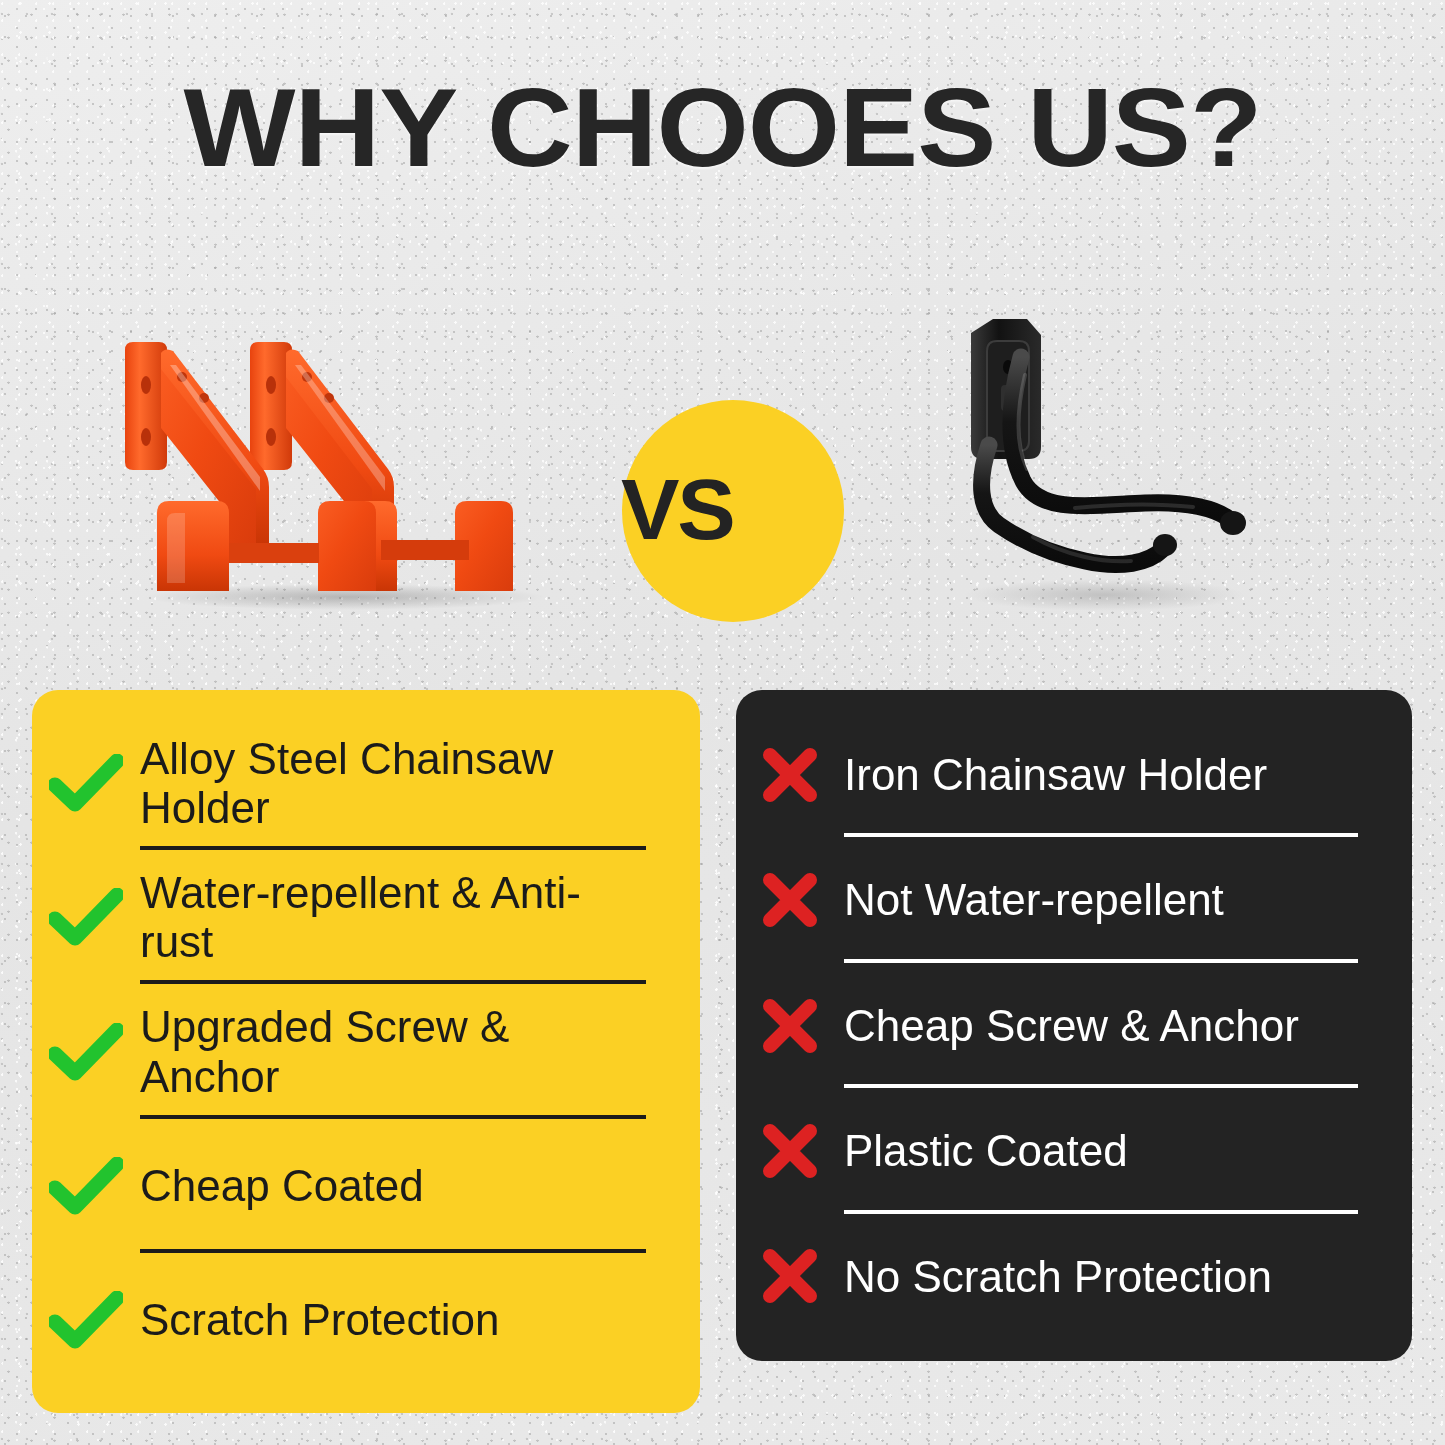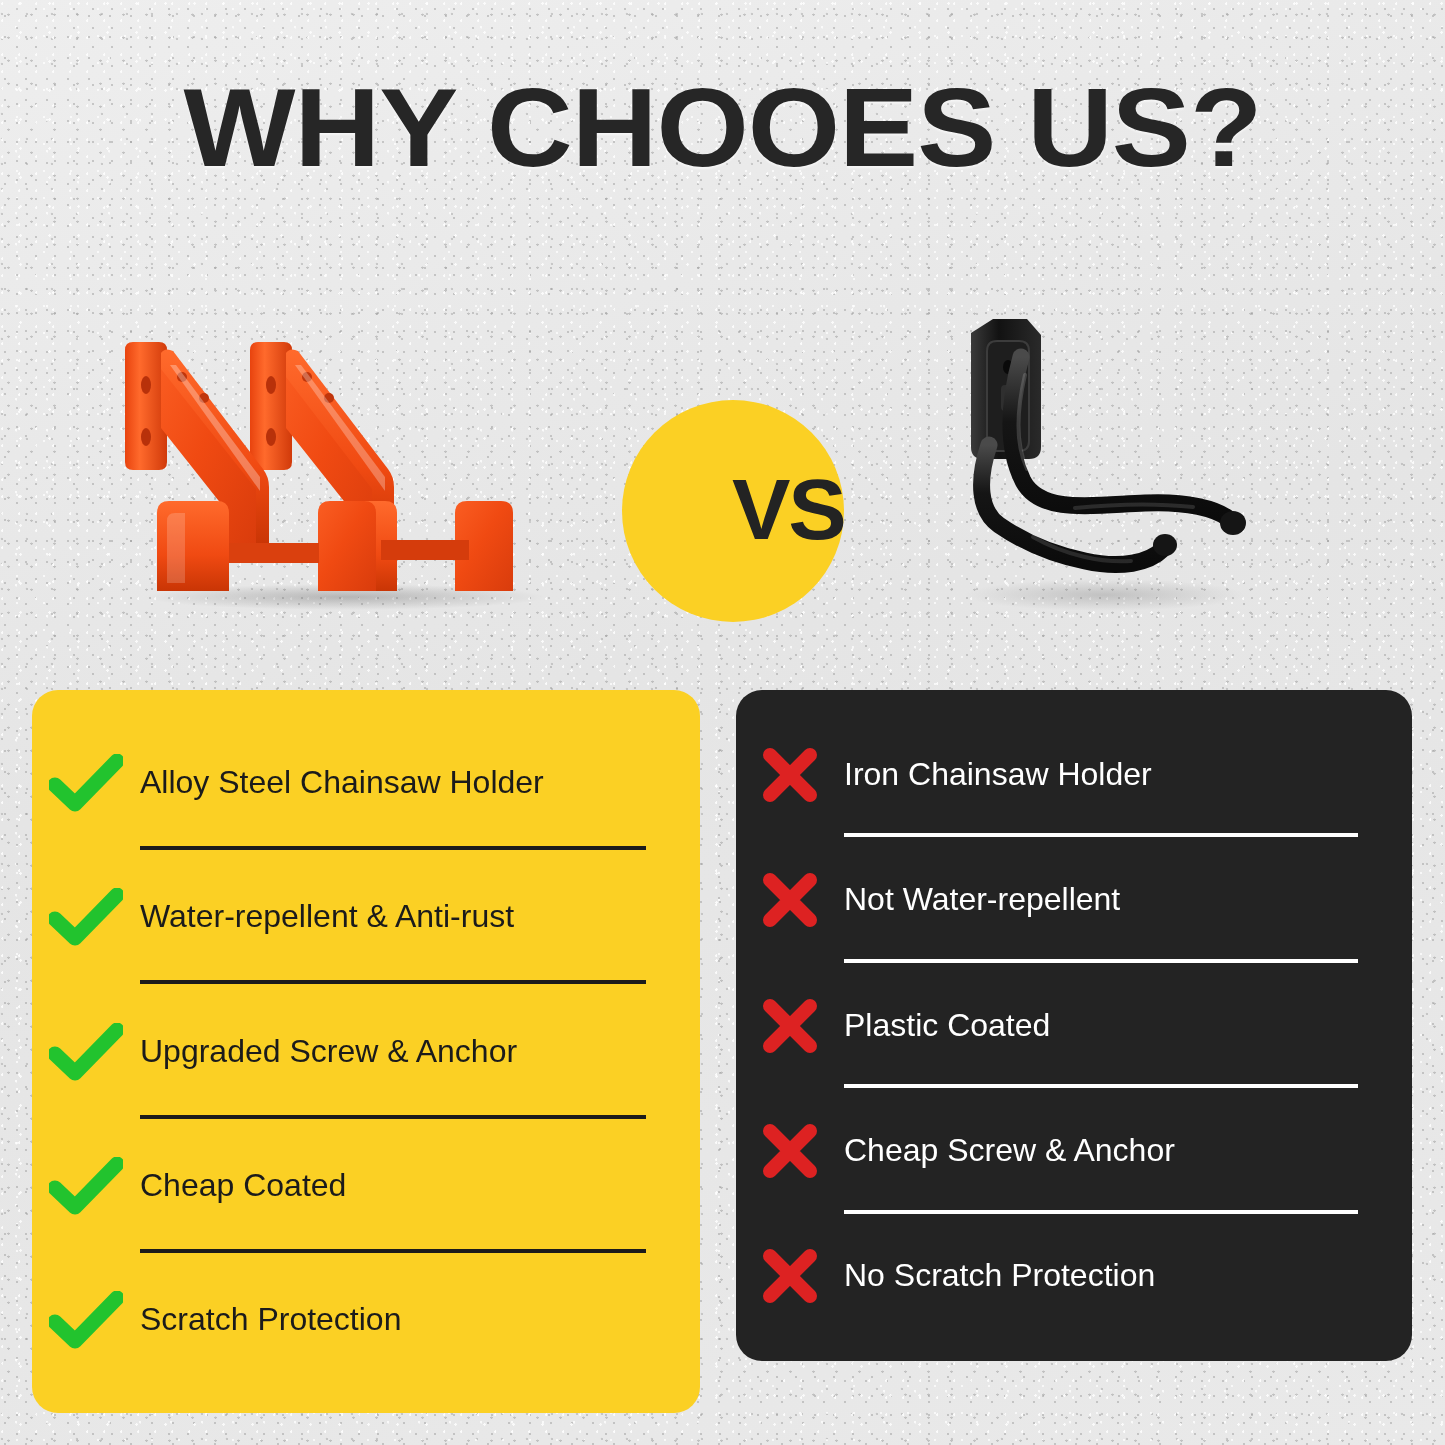--- a/index.html
+++ b/index.html
@@ -74,21 +74,21 @@
   .vs-badge {
     position: absolute;
     left: 622px;
     top: 400px;
     width: 222px;
     height: 222px;
     border-radius: 50%;
     background: #fbd024;
     display: flex;
     align-items: center;
-    justify-content: flex-end;
+    justify-content: flex-start;
   }
   .vs-badge .vs-text {
     font-size: 86px;
     font-weight: 700;
     color: #232323;
     letter-spacing: -2px;
     transform: scaleX(1.02);
     line-height: 1;
     margin-top: -4px;
   }
@@ -126,21 +126,21 @@
   }
   .mark {
     flex: 0 0 auto;
     width: 108px;
     display: flex;
     align-items: center;
     justify-content: center;
   }
   .row-label {
     flex: 1 1 auto;
-    font-size: 32px;
+    font-size: 44px;
     line-height: 1.12;
     font-weight: 400;
   }
   .panel-pros .row-label {
     color: #1b1b1b;
     padding-right: 28px;
   }
   .panel-cons .row-label {
     color: #ffffff;
     padding-right: 18px;
@@ -358,39 +358,39 @@
       <span class="row-label">Not Water-repellent</span>
       <span class="divider"></span>
     </div>
 
     <div class="row">
       <span class="mark">
         <svg width="64" height="64" viewBox="0 0 64 64">
           <path d="M12 12 L52 52 M52 12 L12 52" fill="none" stroke="#DD2222" stroke-width="14" stroke-linecap="round"></path>
         </svg>
       </span>
+      <span class="row-label">Cheap Screw &amp; Anchor</span>
+      <span class="divider"></span>
+    </div>
+
+    <div class="row">
+      <span class="mark">
+        <svg width="64" height="64" viewBox="0 0 64 64">
+          <path d="M12 12 L52 52 M52 12 L12 52" fill="none" stroke="#DD2222" stroke-width="14" stroke-linecap="round"></path>
+        </svg>
+      </span>
       <span class="row-label">Plastic Coated</span>
       <span class="divider"></span>
     </div>
 
     <div class="row">
       <span class="mark">
         <svg width="64" height="64" viewBox="0 0 64 64">
           <path d="M12 12 L52 52 M52 12 L12 52" fill="none" stroke="#DD2222" stroke-width="14" stroke-linecap="round"></path>
         </svg>
       </span>
-      <span class="row-label">Cheap Screw &amp; Anchor</span>
-      <span class="divider"></span>
-    </div>
-
-    <div class="row">
-      <span class="mark">
-        <svg width="64" height="64" viewBox="0 0 64 64">
-          <path d="M12 12 L52 52 M52 12 L12 52" fill="none" stroke="#DD2222" stroke-width="14" stroke-linecap="round"></path>
-        </svg>
-      </span>
       <span class="row-label">No Scratch Protection</span>
 
     </div>
 
   </div>
 
 </div>
 
 </body></html>

